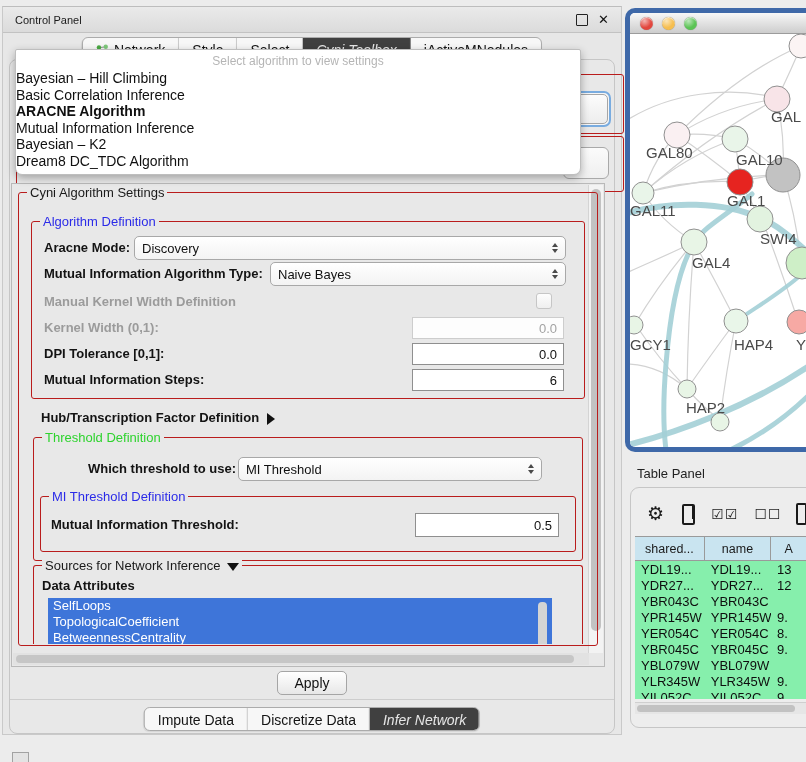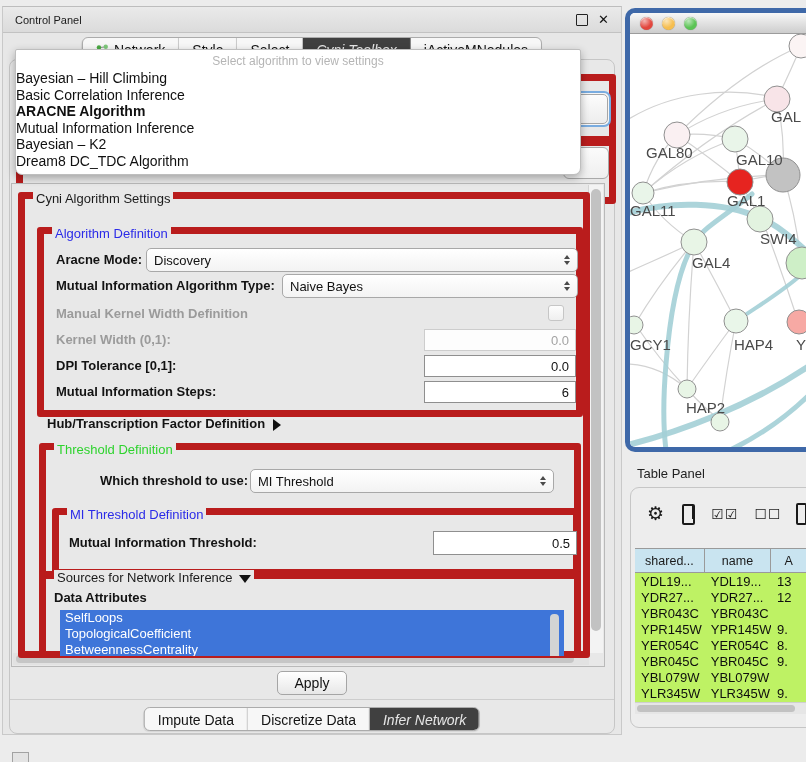--- a/index.html
+++ b/index.html
@@ -14,21 +14,21 @@
   .close-ic{font-size:13px;font-weight:bold;color:#111;line-height:10px;}
   
   .seg{display:flex;border:1px solid #ABABAB;border-radius:6px;overflow:hidden;background:#F7F7F7;height:22px;box-shadow:0 1px 1px rgba(0,0,0,.08);}
   .sg{display:flex;align-items:center;padding:12px 13px;font-size:14px;color:#141414;border-right:1px solid #C9C9C9;white-space:nowrap;}
   .sg:last-child{border-right:none;}
   .sg.sel{background:#404040;color:#E6E6E6;border-right-color:#8C8C8C;font-style:italic;}
   .net-ic{width:13px;height:13px;margin-right:5px;}
   
   #cp-outer{left:6px;top:52px;width:604px;height:673px;border:1px solid #C6C6C6;border-radius:8px;background:#E8E8E8;}
   
-  .gb{position:absolute;border:7px solid #b91c1c;border-radius:3px;}
+  .gb{position:absolute;border:1px solid #b91c1c;border-radius:3px;padding-left:20px;}
   .lg{position:absolute;top:-8px;left:8px;background:#E8E8E8;padding:0 3px;font-size:13px;line-height:15px;white-space:nowrap;}
   .lg.blue{color:#2B2BE8;} .lg.green{color:#2ED32E;} .lg.black{color:#1A1A1A;}
   #frag-focus{left:564px;top:84px;width:40px;height:32px;border:2px solid #79ACE0;border-radius:7px;background:#F6F6F6;}
   #frag-focus .in{position:absolute;inset:1px;border:1px solid #A6A6A6;border-radius:5px;background:linear-gradient(#FCFCFC,#EDEDED);}
   #frag-combo2{left:560px;top:140px;width:44px;height:30px;border:1px solid #A9A9A9;border-radius:6px;background:linear-gradient(#FBFBFB,#EFEFEF);}
   
   #algo-popup{left:12px;top:42px;width:564px;height:124px;background:#FFFFFF;border:1px solid #BEBEBE;border-radius:2px 2px 7px 7px;box-shadow:0 3px 9px rgba(0,0,0,.30);z-index:60;}
   #popup-header{height:18px;line-height:18px;text-align:center;color:#B5B5B5;font-size:12px;margin-top:2px;}
   .popup-item{height:16.6px;line-height:16.6px;font-size:14px;color:#101010;padding-left:0;white-space:nowrap;}
   .popup-item.bold{font-weight:bold;}
@@ -63,21 +63,21 @@
   #net-canvas{position:absolute;left:0;top:21px;}
   
   #tp-label{left:637px;top:466px;font-size:13px;color:#222;}
   #table-panel{left:630px;top:487px;width:176px;height:239px;background:#EDEDED;border:1px solid #C6C6C6;border-radius:9px 0 0 9px;}
   #tp-toolbar{position:absolute;left:0;top:8px;width:176px;height:36px;display:flex;align-items:center;}
   .gear{font-size:19px;color:#1A1A1A;margin-left:16px;line-height:20px;}
   .colsplit{width:20px;height:17px;border:2px solid #1A1A1A;border-radius:2px;margin-left:18px;position:relative;}
   .colsplit:before{content:"";position:absolute;left:8px;top:0;width:2px;height:13px;background:#1A1A1A;}
   .cbpair{font-size:14px;color:#1A1A1A;margin-left:16px;letter-spacing:1px;white-space:nowrap;}
   .partial-doc{width:16px;height:18px;border:2px solid #1A1A1A;border-radius:2px;margin-left:14px;}
-  #tp-table{position:absolute;left:4px;top:60px;width:172px;height:162px;background:#bef264;overflow:hidden;border-top:1px solid #9A9A9A;}
+  #tp-table{position:absolute;left:4px;top:48px;width:172px;height:162px;background:#86efac;overflow:hidden;border-top:1px solid #9A9A9A;}
   .th-row{display:flex;height:24px;}
   .th{background:#C9E4F0;border-right:1px solid #9A9A9A;border-bottom:1px solid #9A9A9A;font-size:12.5px;color:#1A1A1A;display:flex;align-items:center;justify-content:center;box-sizing:border-box;overflow:hidden;white-space:nowrap;}
   .td-row{display:flex;height:16px;}
   .td{font-size:13px;color:#0E0E0E;padding-left:6px;box-sizing:border-box;overflow:hidden;white-space:nowrap;display:flex;align-items:center;}
   #tp-hscroll{position:absolute;left:4px;top:214px;width:172px;height:11px;background:#E6E6E6;border-top:1px solid #CFCFCF;}
   #tp-hthumb{position:absolute;left:2px;top:2px;width:158px;height:7px;background:#C2C2C2;border-radius:4px;}
   #mini-icon{left:12px;top:752px;width:15px;height:12px;border:1.5px solid #A2A2A2;background:#E3E3E3;}
 </style>
 </head>
 <body>

